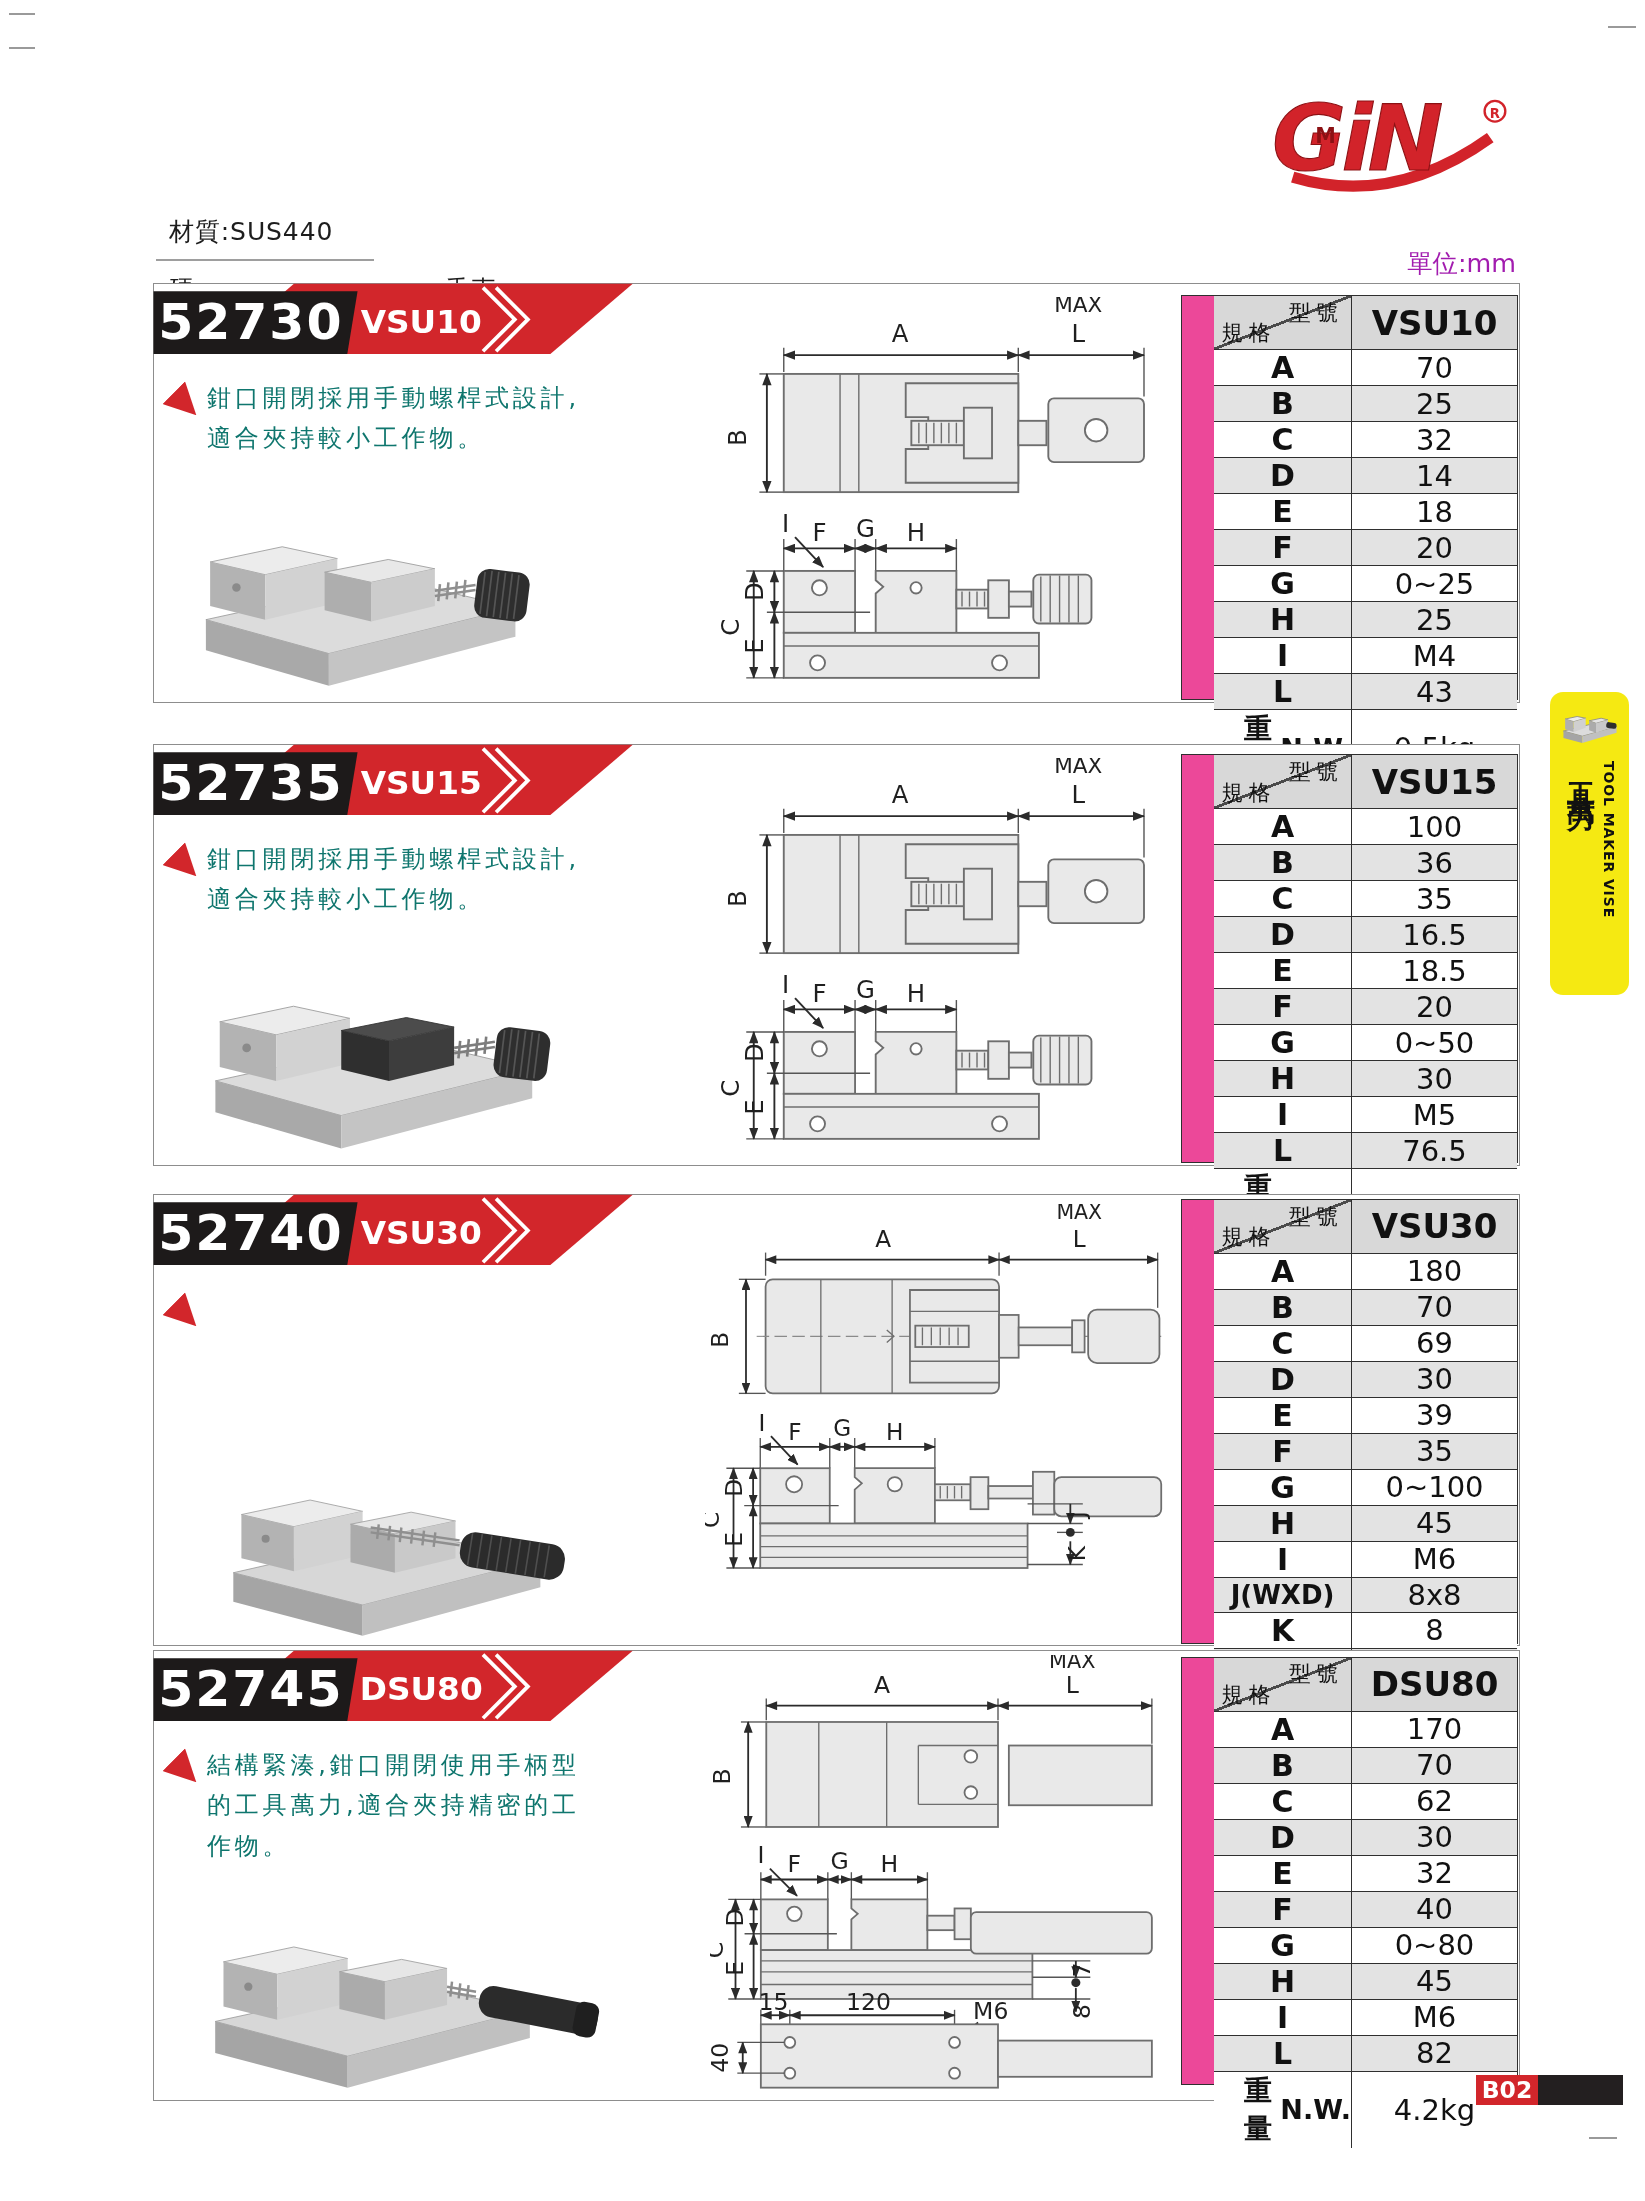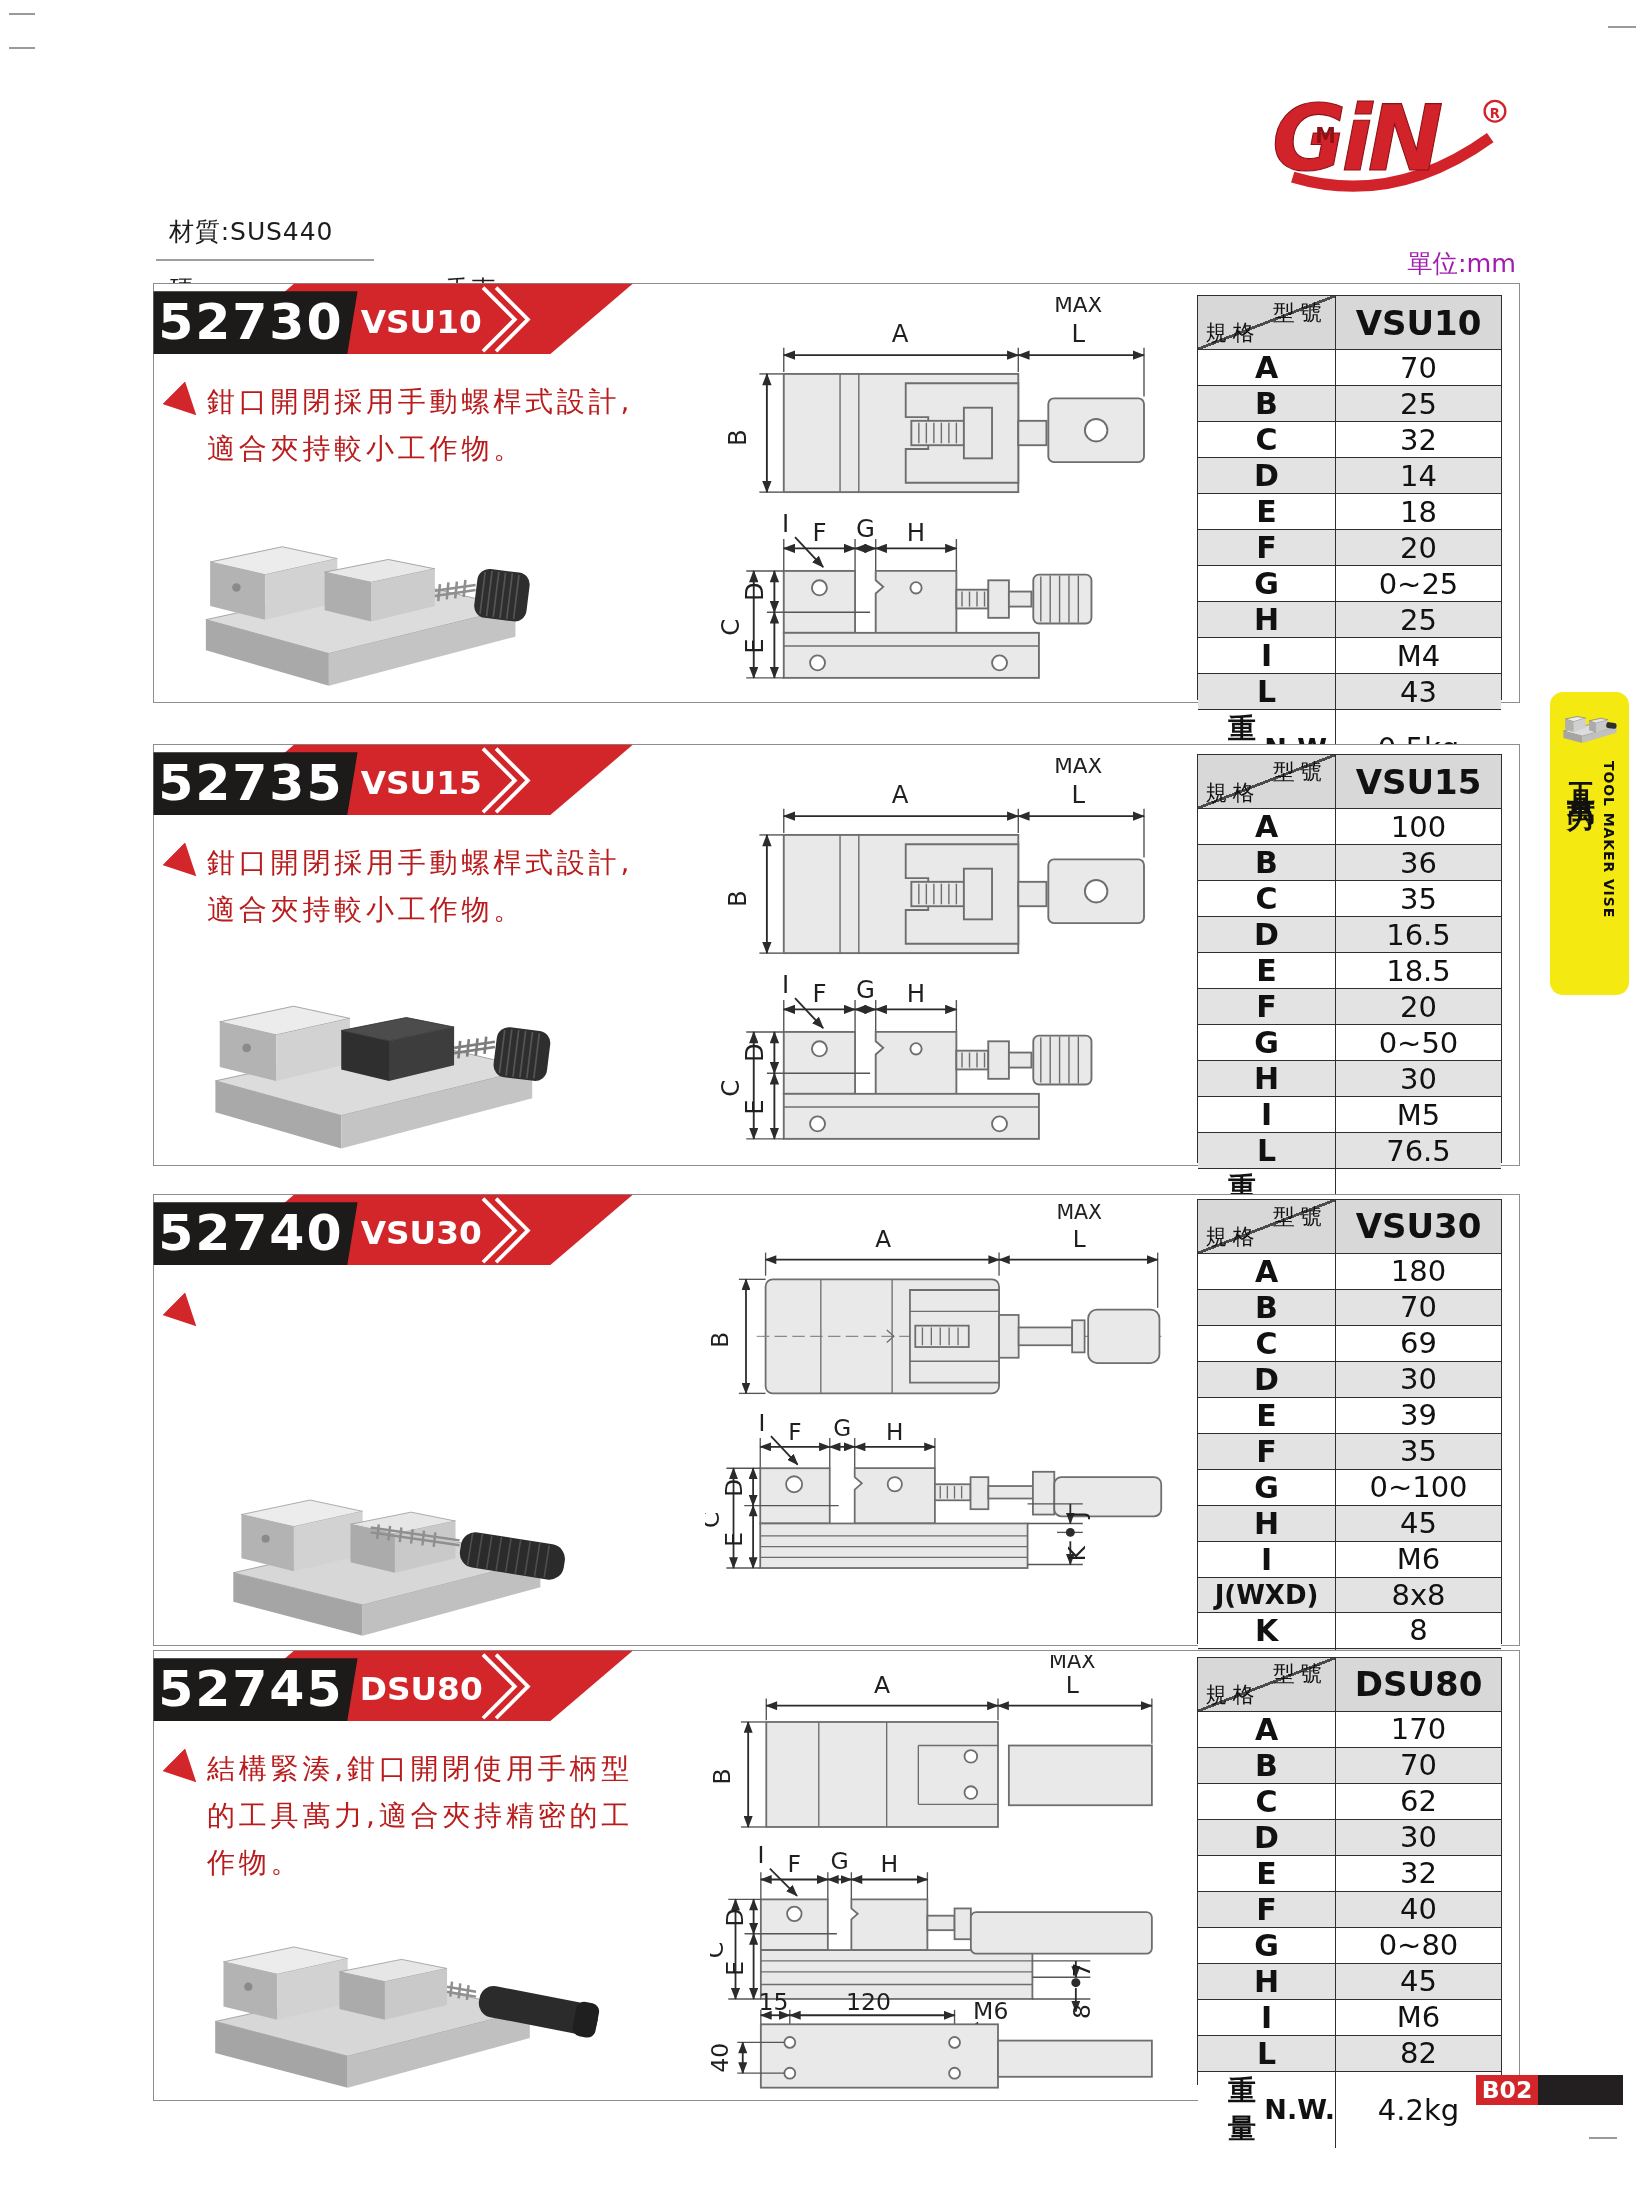--- a/index.html
+++ b/index.html
@@ -9,29 +9,29 @@
   
   .spec-line{position:absolute;font-size:25px;color:#1d1d1d;padding-bottom:11.3px;
              border-bottom:2.8px solid #9e9e9e;letter-spacing:0.9px;}
   .unit-label{position:absolute;left:1337px;top:247px;width:179px;text-align:right;
               font-size:25.4px;color:#a21caf;}
   
   .logo{position:absolute;left:1266px;top:83px;width:250px;height:127px;}
   
   .section{position:absolute;left:153px;width:1365px;border:1.9px solid #8d8d8d;background:#fff;}
   .banner{position:absolute;top:-1.9px;left:-1.9px;width:486px;height:73px;}
-  .desc{position:absolute;left:53px;top:94px;width:471px;font-size:28px;line-height:1.68;
-        letter-spacing:3.8px;color:#b91c1c;white-space:pre-line;}
+  .desc{position:absolute;left:53px;top:94px;width:471px;font-size:24px;line-height:1.68;
+        letter-spacing:3.8px;color:#0f766e;white-space:pre-line;}
   .bullet{position:absolute;left:15px;top:104px;width:32px;height:32px;background:#d2262b;
           clip-path:polygon(0 0,100% 50%,0 100%);transform:rotate(45deg);}
   .photo{position:absolute;}
   .drawing{position:absolute;}
   
-  .spec-table{position:absolute;right:17px;width:303px;border:1.9px solid #2f2f2f;
-              display:flex;flex-direction:column;background:#a3a3a3;}
+  .spec-table{position:absolute;right:1px;width:303px;border:1.9px solid #2f2f2f;
+              display:flex;flex-direction:column;background:#ec4899;padding-left:32px;}
   .t-head{display:flex;height:53px;flex:none;background:#d8d8d8;border-bottom:1.9px solid #2f2f2f;}
   .t-head-label{width:137px;position:relative;flex:none;
      background:linear-gradient(to bottom right,rgba(0,0,0,0) calc(50% - 1.4px),#4a4a4a calc(50% - 1.4px),#4a4a4a calc(50% + 1.4px),rgba(0,0,0,0) calc(50% + 1.4px)),#d8d8d8;}
   .lbl-model{position:absolute;top:1.9px;right:7.5px;font-size:21.7px;letter-spacing:5.6px;}
   .lbl-spec{position:absolute;bottom:1.9px;left:7.5px;font-size:21.7px;letter-spacing:5.6px;}
   .t-head-model{flex:1;display:flex;align-items:center;justify-content:center;
                 font-weight:bold;font-size:34px;border-left:1.9px solid #2f2f2f;}
   .t-body{display:flex;flex-direction:column;flex:1;}
   .t-row{display:flex;flex:1;border-bottom:1.9px solid #2f2f2f;background:#fff;}
   .t-row:last-child{border-bottom:none;}

